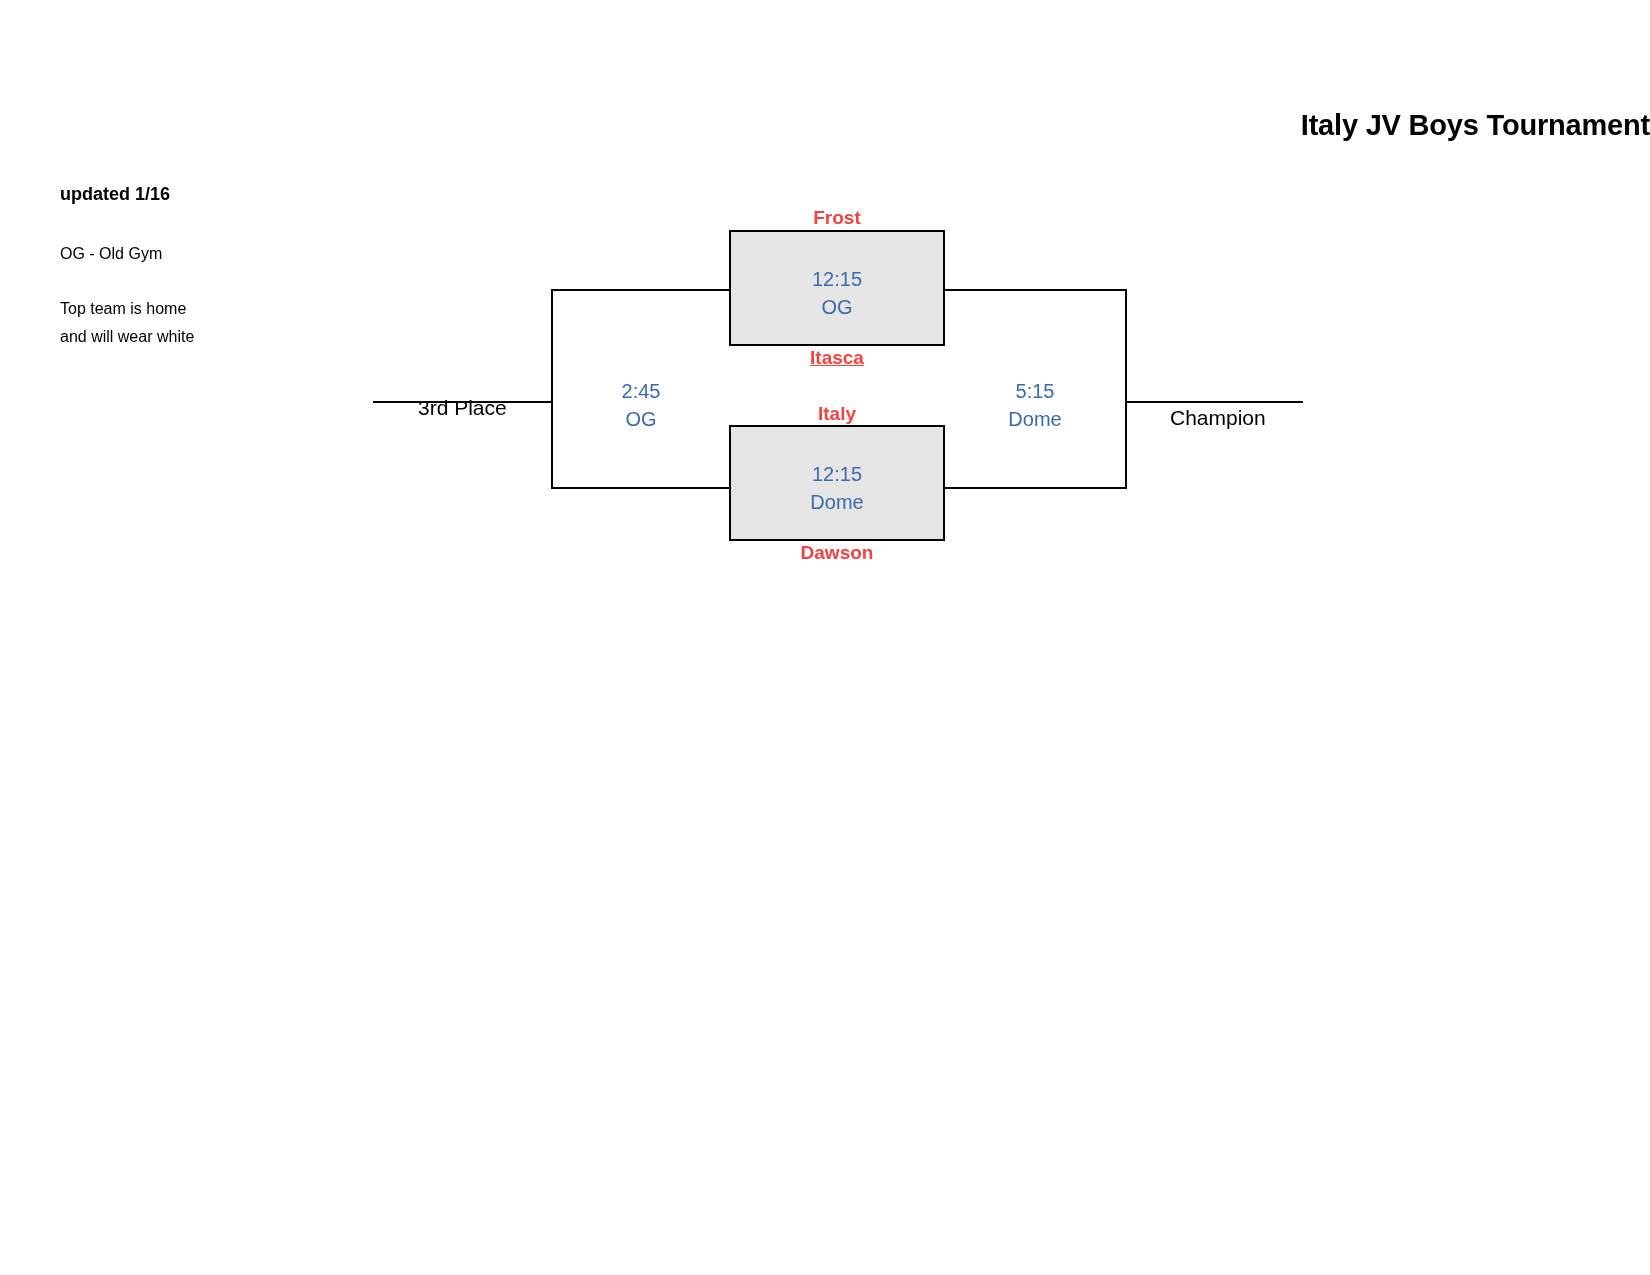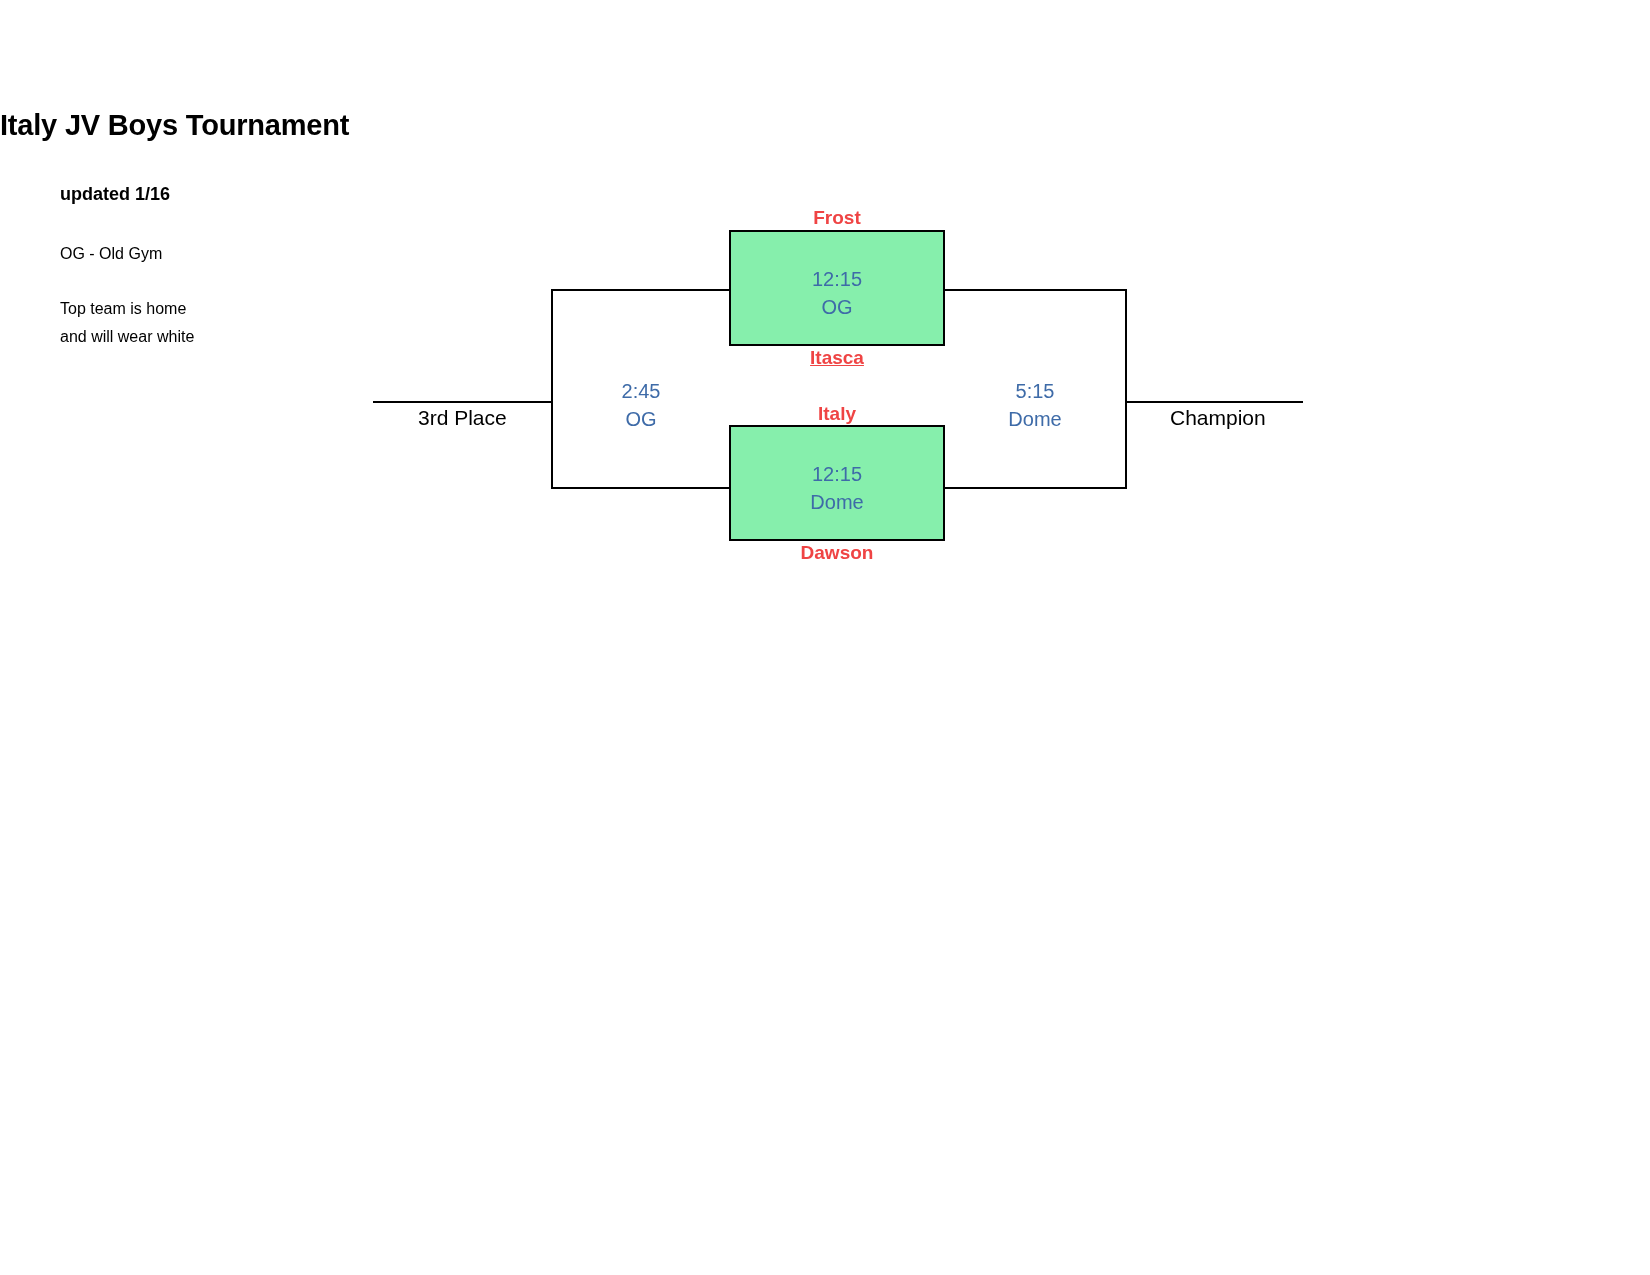--- a/index.html
+++ b/index.html
@@ -13,21 +13,21 @@
     font-family: "Liberation Sans", sans-serif;
     color: #000000;
     overflow: hidden;
   }
 
   
   #title-block {
     position: absolute;
     left: 0; top: 108px;
     width: 1650px;
-    text-align: left;
+    text-align: right;
   }
   #tournament-title {
     font-size: 29px;
     font-weight: bold;
     letter-spacing: -0.2px;
     line-height: 1.2;
   }
   #tournament-date {
     font-size: 21px;
     font-weight: normal;
@@ -66,21 +66,21 @@
   .line {
     position: absolute;
     background: #000000;
   }
   .line.h { height: 2px; }
   .line.v { width: 2px; }
 
   .game-box {
     position: absolute;
     border: 2px solid #000000;
-    background: #86efac;
+    background: #e5e5e5;
   }
   .game-inner {
     position: absolute;
     left: 0; right: 0;
     text-align: center;
     color: #3E6BA8;
     font-size: 20px;
     line-height: 1.42;
   }
 
@@ -137,21 +137,21 @@
 
   <div class="line h" style="left:551px; top:487px; width:180px;"></div>
 
   <div class="line h" style="left:373px; top:401px; width:178px;"></div>
 
   <div class="round-label" style="left:561px; top:377px; width:160px;">
     <span>2:45</span><br>
     <span>OG</span>
   </div>
 
-  <div class="outcome-label" style="left:418px; top:405px;">3rd Place</div>
+  <div class="outcome-label" style="left:418px; top:395px;">3rd Place</div>
 
   <div class="team-label" style="left:728px; top:208px; width:218px;">Frost</div>
 
   <div class="game-box" style="left:729px; top:230px; width:216px; height:116px;">
     <div class="game-inner" style="top:33px;">
       <span>12:15</span><br>
       <span>OG</span>
     </div>
   </div>
 

